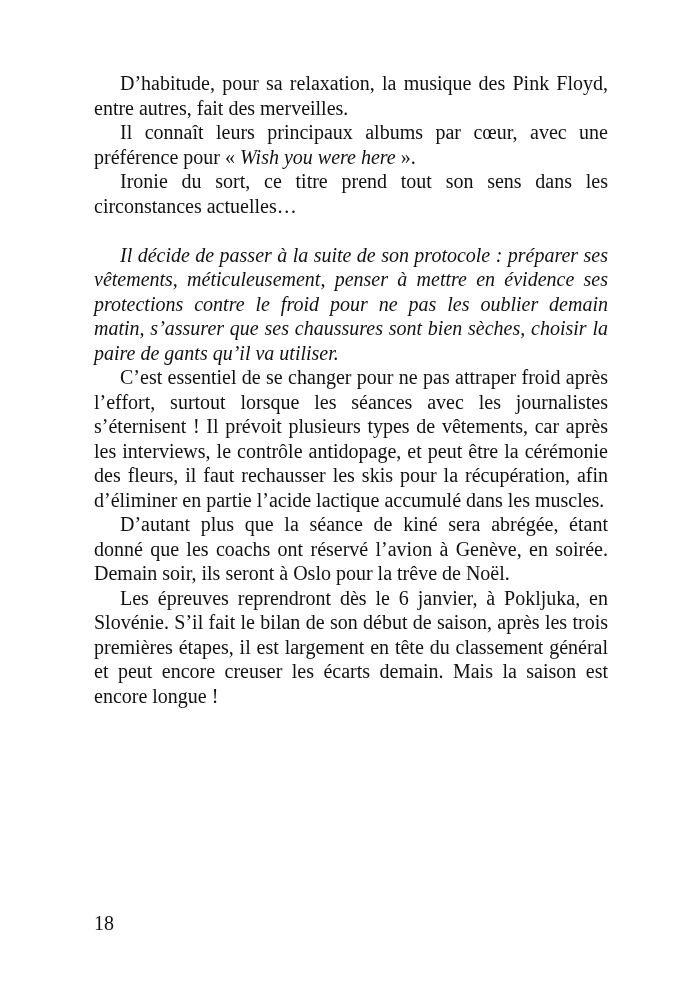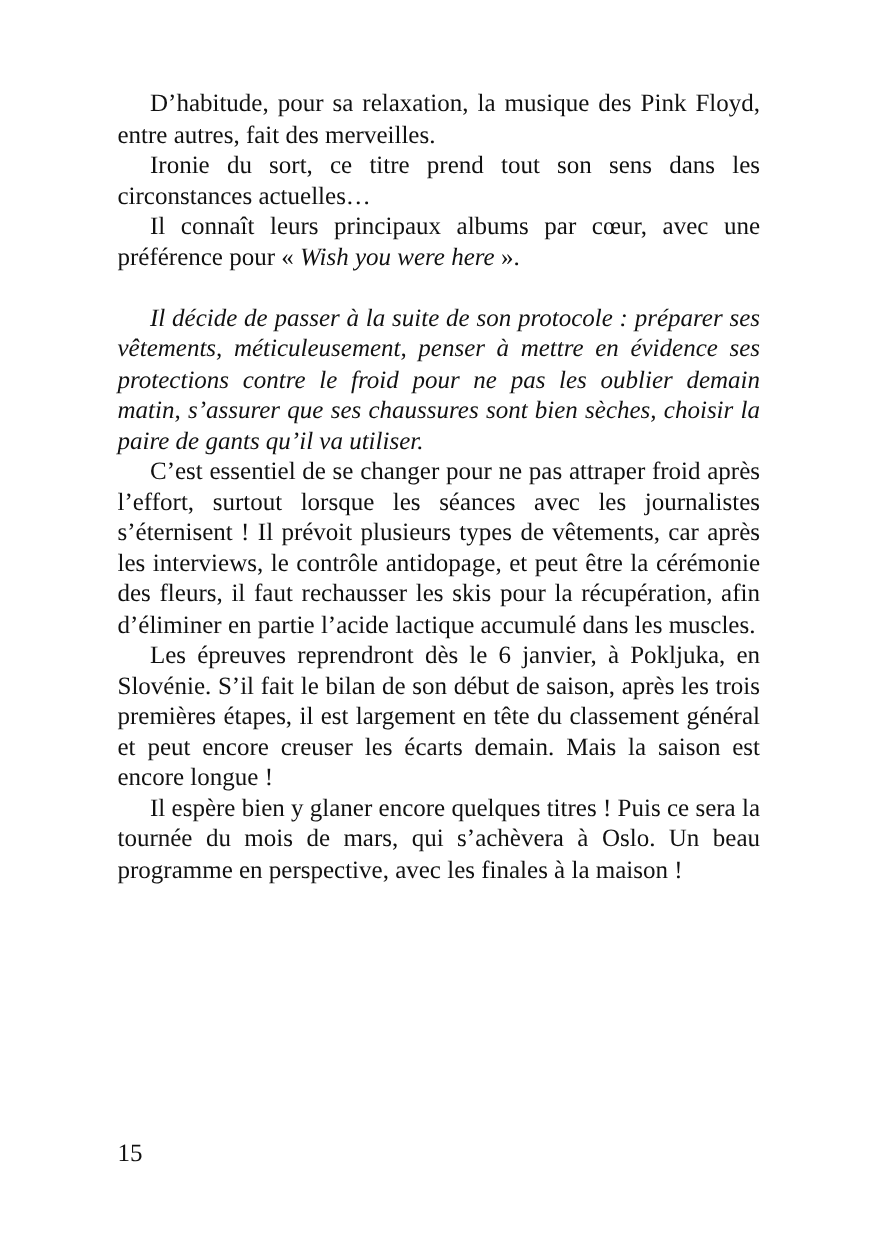--- a/index.html
+++ b/index.html
@@ -44,21 +44,21 @@
     font-size: 20px;
     line-height: 24.5px;
   }
 </style>
 </head>
 <body>
 
 <div class="book-page">
   <div class="text-block">
     <p>D’habitude, pour sa relaxation, la musique des Pink Floyd, entre autres, fait des merveilles.</p>
+    <p><span>Il connaît leurs principaux albums par cœur, avec une préférence pour « </span><em>Wish you were here</em><span> ».</span></p>
     <p>Ironie du sort, ce titre prend tout son sens dans les circonstances actuelles…</p>
-    <p><span>Il connaît leurs principaux albums par cœur, avec une préférence pour « </span><em>Wish you were here</em><span> ».</span></p>
     <p class="gap-before">Il décide de passer à la suite de son protocole : préparer ses vêtements, méticuleusement, penser à mettre en évidence ses protections contre le froid pour ne pas les oublier demain matin, s’assurer que ses chaussures sont bien sèches, choisir la paire de gants qu’il va utiliser.</p>
     <p>C’est essentiel de se changer pour ne pas attraper froid après l’effort, surtout lorsque les séances avec les journalistes s’éternisent ! Il prévoit plusieurs types de vêtements, car après les interviews, le contrôle antidopage, et peut être la cérémonie des fleurs, il faut rechausser les skis pour la récupération, afin d’éliminer en partie l’acide lactique accumulé dans les muscles.</p>
+    <p>D’autant plus que la séance de kiné sera abrégée, étant donné que les coachs ont réservé l’avion à Genève, en soirée. Demain soir, ils seront à Oslo pour la trêve de Noël.</p>
     <p>Les épreuves reprendront dès le 6 janvier, à Pokljuka, en Slovénie. S’il fait le bilan de son début de saison, après les trois premières étapes, il est largement en tête du classement général et peut encore creuser les écarts demain. Mais la saison est encore longue !</p>
-    <p>Il espère bien y glaner encore quelques titres ! Puis ce sera la tournée du mois de mars, qui s’achèvera à Oslo. Un beau programme en perspective, avec les finales à la maison !</p>
   </div>
-  <div class="page-number">15</div>
+  <div class="page-number">18</div>
 </div>
 
 </body></html>

